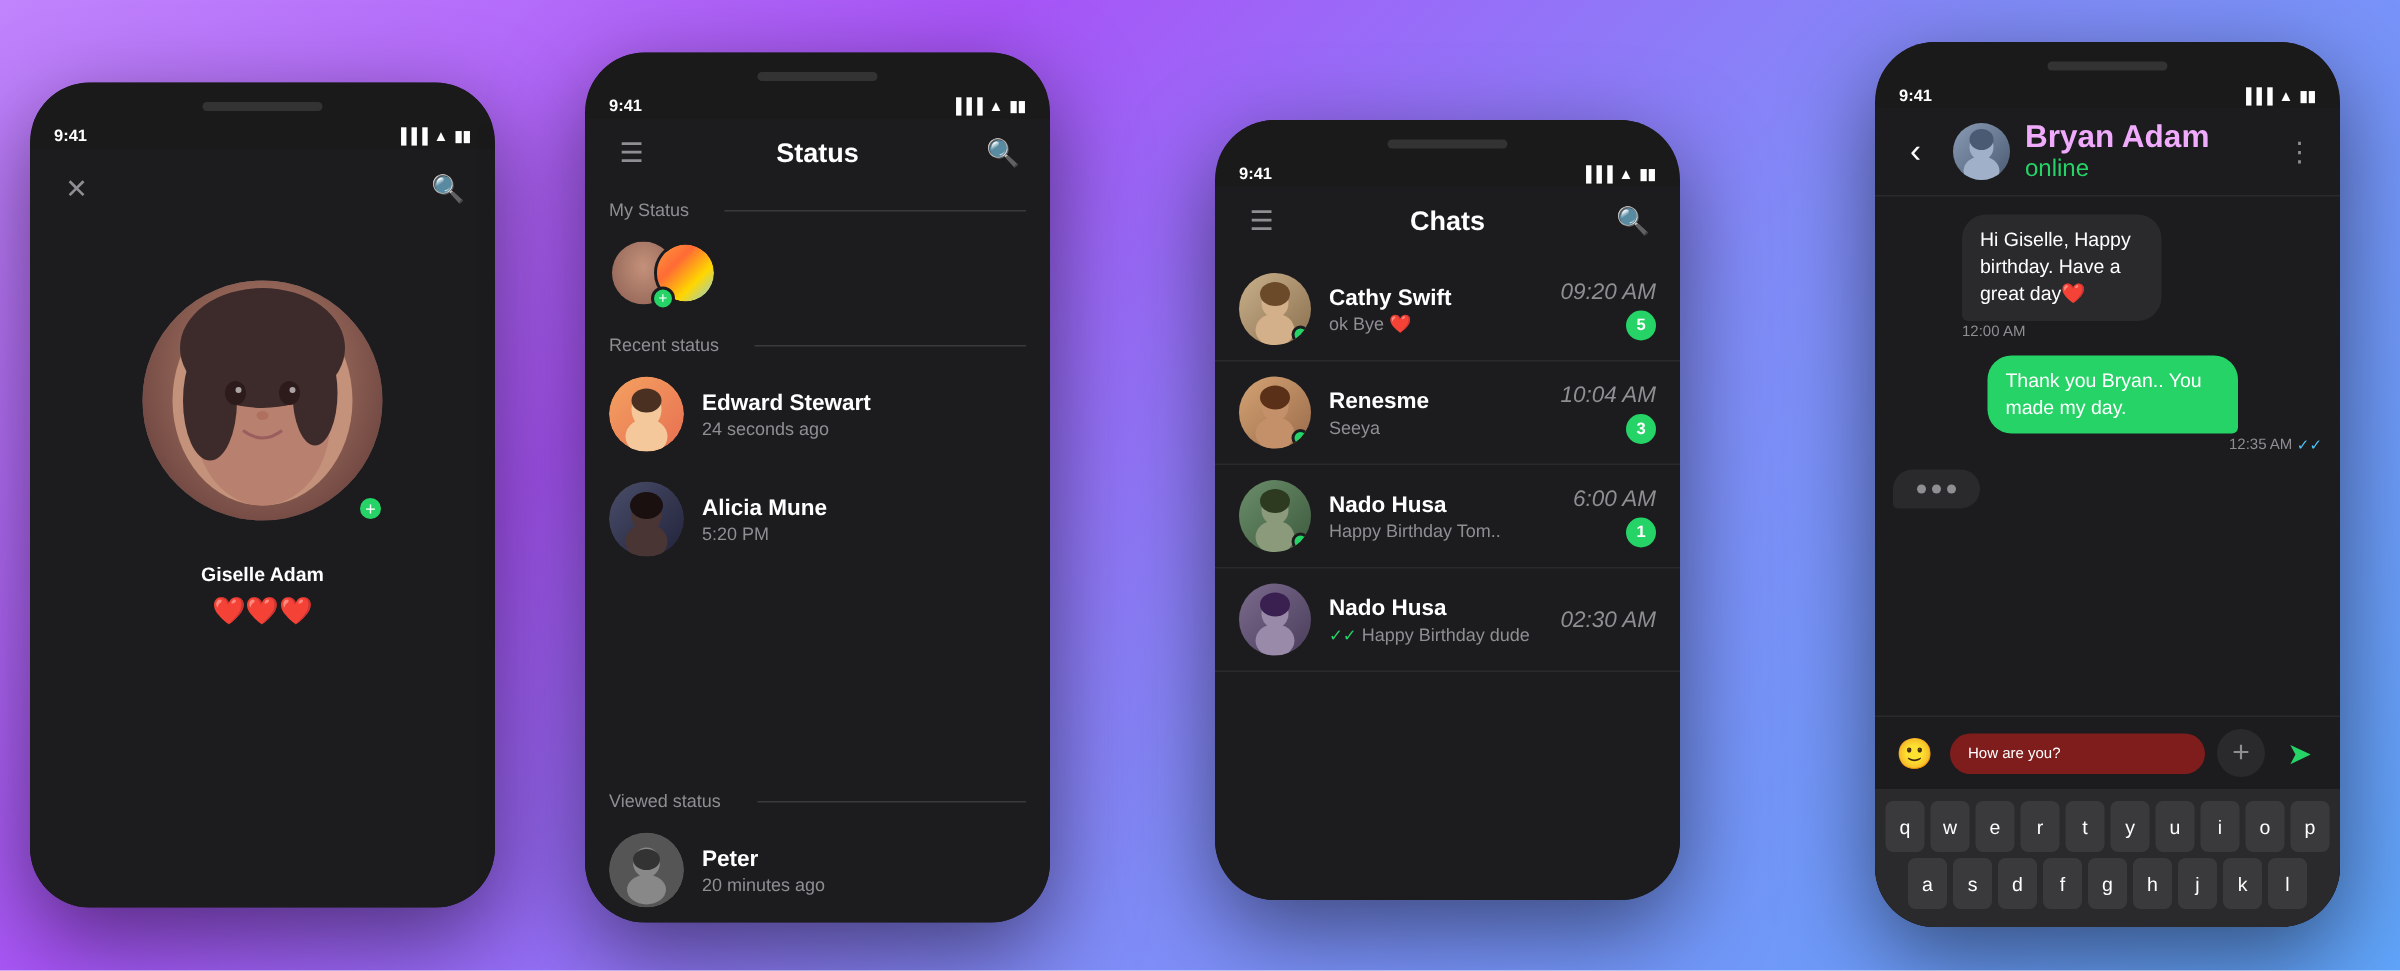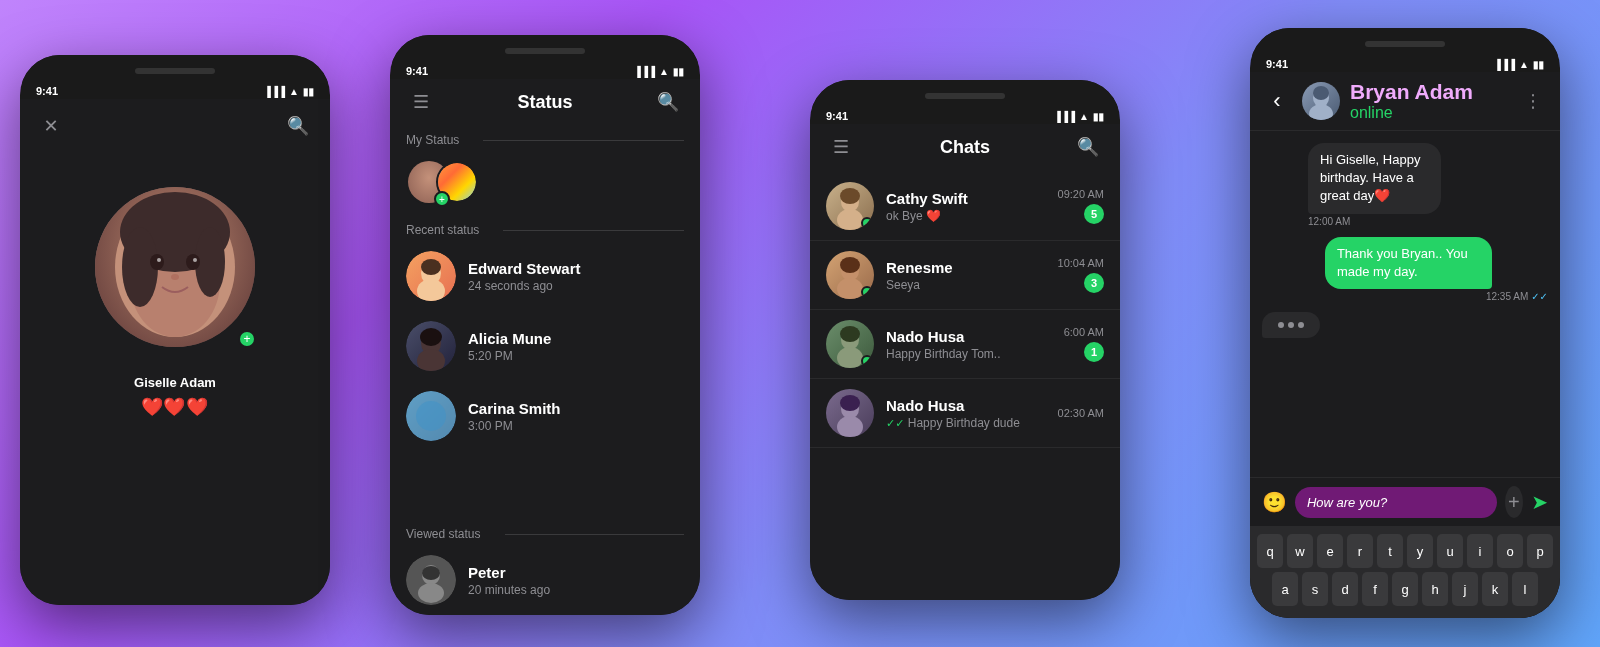--- a/index.html
+++ b/index.html
@@ -295,22 +295,23 @@
       overflow: hidden;
       text-overflow: ellipsis;
     }
     .chat-meta {
       display: flex;
       flex-direction: column;
       align-items: flex-end;
       gap: 4px;
     }
     .chat-time {
-      font-size: 11px;
+      font-size: 15px;
       color: #8e8e93;
+      font-style: italic;
     }
     .chat-badge {
       background: #25D366;
       color: #fff;
       border-radius: 50%;
       width: 20px;
       height: 20px;
       display: flex;
       align-items: center;
       justify-content: center;
@@ -414,28 +415,27 @@
     .chat-input-row {
       display: flex;
       align-items: center;
       padding: 8px 12px;
       gap: 8px;
       border-top: 1px solid #2a2a2c;
       background: #1c1c1e;
     }
     .chat-input {
       flex: 1;
-      background: #701a75;
+      background: #7f1d1d;
       border: none;
       border-radius: 20px;
       padding: 8px 12px;
       color: #fff;
-      font-size: 13px;
+      font-size: 10px;
       outline: none;
-      font-style: italic;
     }
     .keyboard-area {
       background: #2a2a2c;
       padding: 8px 4px;
     }
     .kb-row {
       display: flex;
       justify-content: center;
       gap: 4px;
       margin-bottom: 4px;
@@ -609,34 +609,20 @@
               <svg width="50" height="50" viewBox="0 0 50 50">
                   <ellipse cx="25" cy="22" rx="10" ry="12" fill="#4a3535"></ellipse>
                   <ellipse cx="25" cy="40" rx="14" ry="12" fill="#4a3535"></ellipse>
                   <ellipse cx="25" cy="16" rx="11" ry="9" fill="#1a1010"></ellipse>
                 </svg>
             </div>
           </div>
           <div class="status-info">
             <div class="status-name">Alicia Mune</div>
             <div class="status-time">5:20 PM</div>
-          </div>
-        </div>
-        <div class="status-item">
-          <div class="status-avatar">
-            <div class="status-avatar-inner av-carina">
-              <svg width="50" height="50" viewBox="0 0 50 50">
-                  <circle cx="25" cy="25" r="25" fill="#6baed6" opacity="0.7"></circle>
-                  <circle cx="25" cy="25" r="15" fill="#4292c6" opacity="0.6"></circle>
-                </svg>
-            </div>
-          </div>
-          <div class="status-info">
-            <div class="status-name">Carina Smith</div>
-            <div class="status-time">3:00 PM</div>
           </div>
         </div>
       </div>
 
       <div class="section-label">
         <span>Viewed status</span>
         <div class="section-line"></div>
       </div>
 
       <div class="status-item">

